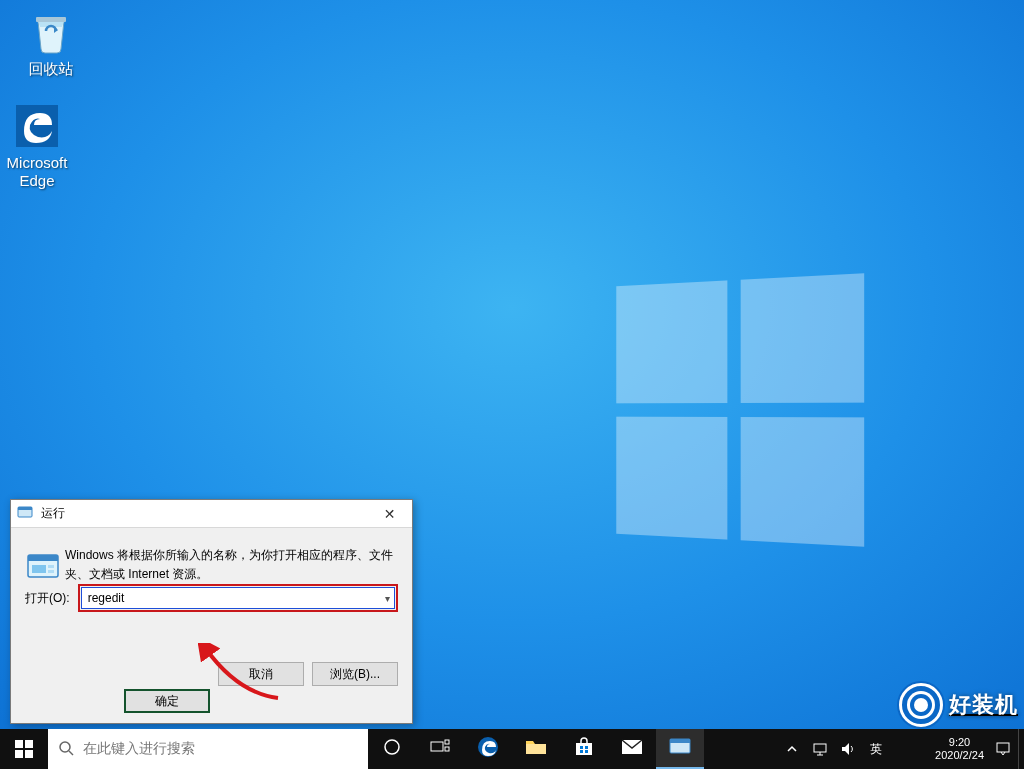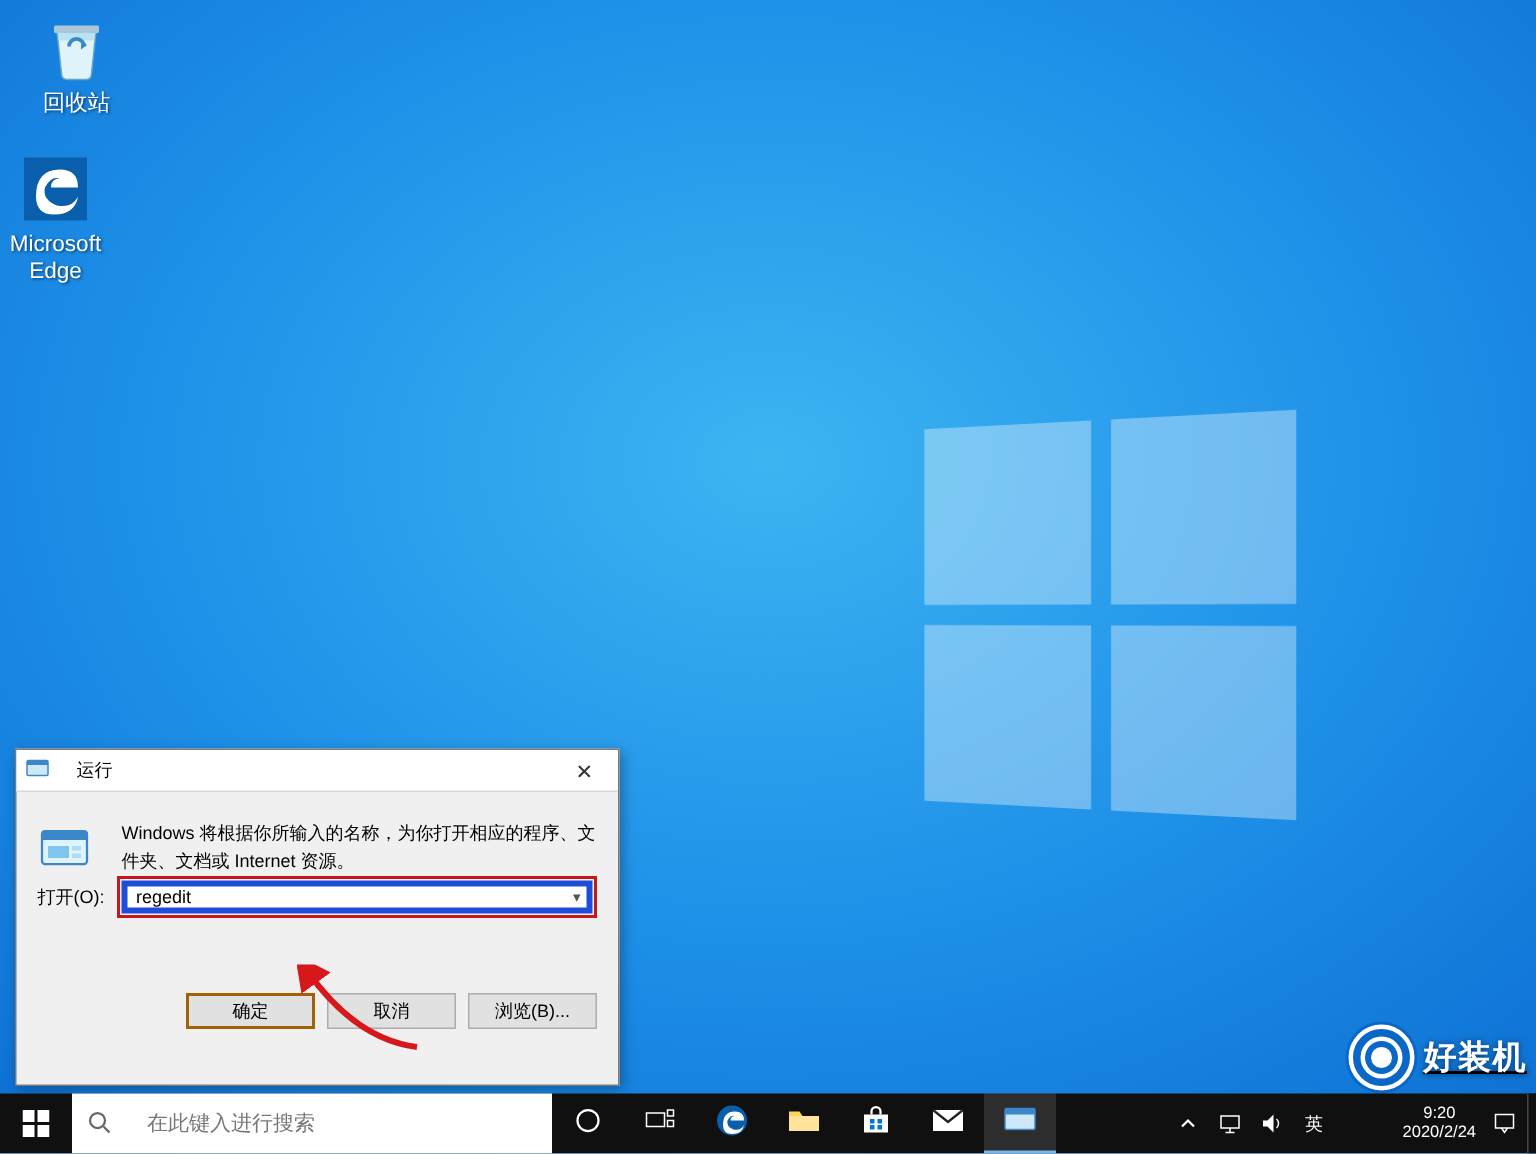--- a/index.html
+++ b/index.html
@@ -47,47 +47,47 @@
     font-size: 12px;
     color: #000;
   }
   .run-titlebar {
     display: flex; align-items: center;
     height: 28px;
     background: #fff;
     border-bottom: 1px solid #d8d8d8;
     padding: 0 0 0 6px;
   }
-  .run-titlebar .title { flex: 1; padding-left: 18px; }
+  .run-titlebar .title { flex: 1; padding-left: 8px; }
   .run-close {
     width: 45px; height: 28px;
     display: flex; align-items: center; justify-content: center;
     font-size: 14px; color: #333;
   }
   .run-body { padding: 18px 14px 10px; }
-  .run-row1 { display: flex; gap: 20px; align-items: center; }
+  .run-row1 { display: flex; gap: 4px; align-items: flex-end; }
   .run-icon {
     width: 36px; height: 36px; flex-shrink: 0;
     display: flex; align-items: center; justify-content: center;
   }
   .run-desc { font-size: 12px; line-height: 1.6; color: #000; }
   .run-row2 {
     display: flex; align-items: center; gap: 8px;
   }
   .run-open-label { font-size: 12px; white-space: nowrap; }
   .run-input-wrap {
     flex: 1;
     border: 2px solid #c8171b;
     padding: 1px;
     position: relative;
   }
   .run-combo {
     width: 100%;
     height: 22px;
-    border: 4px solid #1d4ed8;
+    border: 1px solid #1d4ed8;
     background: #fff;
     display: flex; align-items: center;
     padding: 0 6px;
     font-size: 12px;
     position: relative;
   }
   .run-combo .chev {
     position: absolute; right: 4px; top: 50%; transform: translateY(-50%);
     font-size: 10px; color: #555;
   }
@@ -99,22 +99,23 @@
   }
   .run-buttons button {
     width: 86px; height: 24px;
     font-size: 12px;
     background: #e1e1e1;
     border: 1px solid #adadad;
     cursor: pointer;
     font-family: inherit;
   }
   .run-buttons button.primary {
-    border: 2px solid #a16207;
+    border: 2px solid #14532d;
     background: #e1e1e1;
+    margin-top: 27px;
   }
 
   
   .arrow-annot {
     position: absolute;
     left: 198px; bottom: 66px;
     width: 90px; height: 60px;
     pointer-events: none;
   }
 
@@ -126,21 +127,21 @@
     display: flex; align-items: stretch;
     color: #fff;
   }
   .start-btn {
     width: 48px; display: flex; align-items: center; justify-content: center;
   }
   .start-btn svg { width: 18px; height: 18px; }
   .search-box {
     width: 320px; background: #fff; color: #777;
     display: flex; align-items: center;
-    padding: 0 10px; gap: 24px;
+    padding: 0 10px; gap: 9px;
     font-size: 14px;
   }
   .task-btn {
     width: 48px; display: flex; align-items: center; justify-content: center;
     color: #fff;
   }
   .task-btn.active { border-bottom: 2px solid #76b9ed; background: rgba(255,255,255,.12); }
   .tray {
     margin-left: auto; display: flex; align-items: center; gap: 10px;
     padding: 0 6px 0 10px; font-size: 12px;

